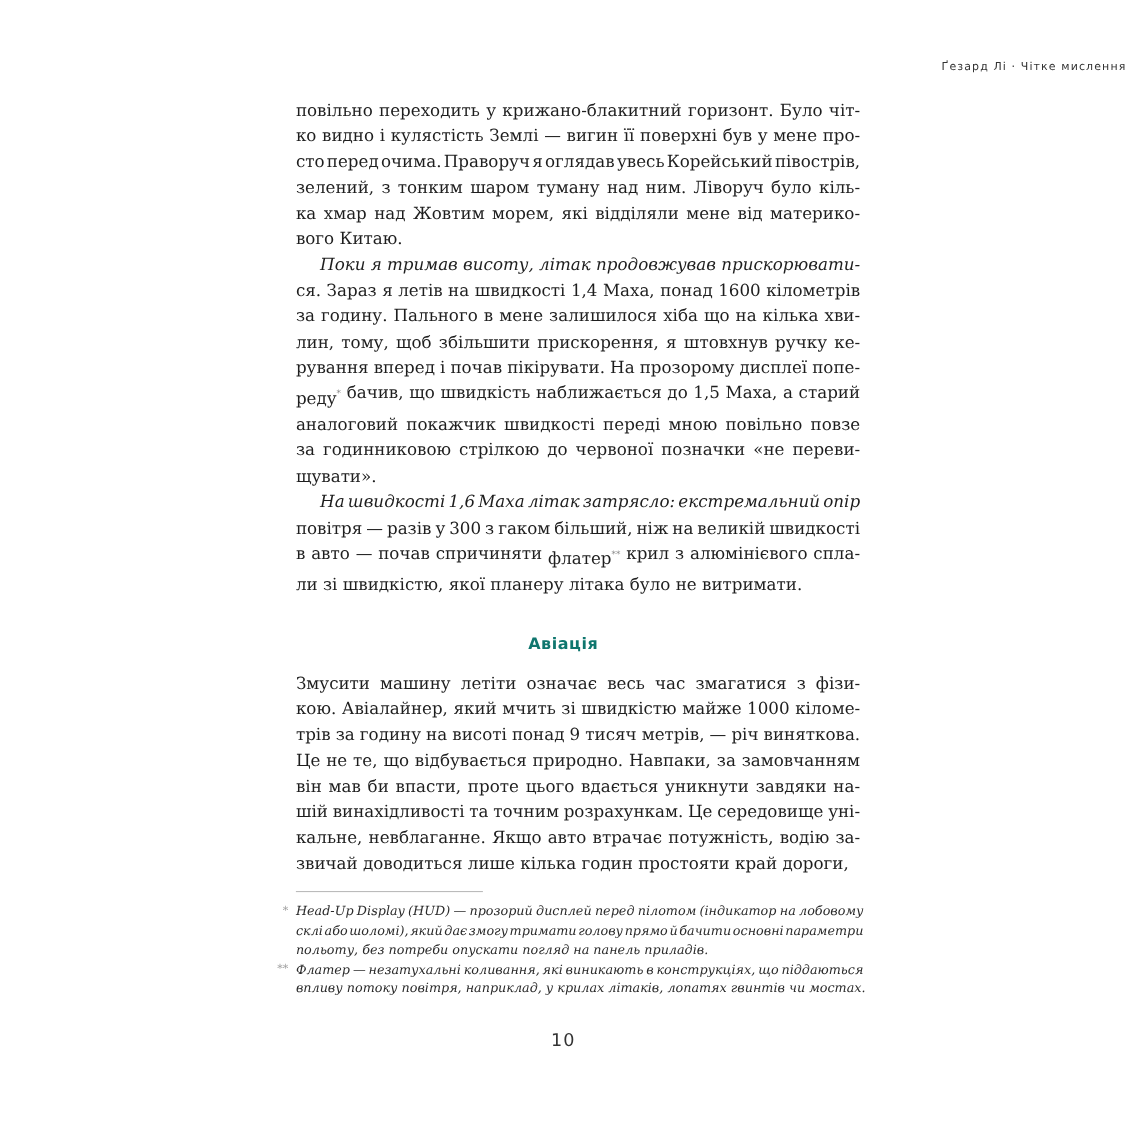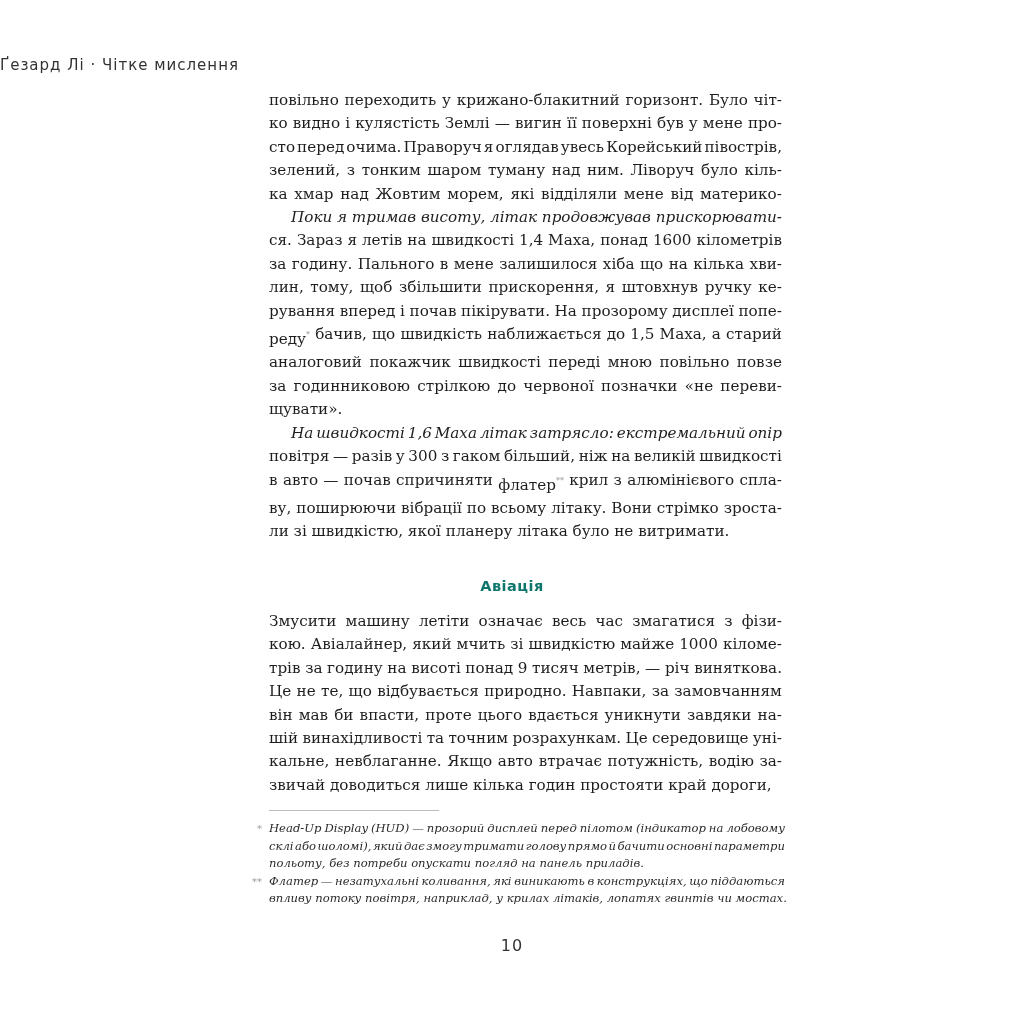--- a/index.html
+++ b/index.html
@@ -1,19 +1,19 @@
 <!DOCTYPE html>
 <html><head>
 <meta charset="utf-8">
 <style>
   html, body { margin: 0; padding: 0; background: #ffffff; }
   body { width: 1024px; height: 1024px; position: relative; overflow: hidden; color: #1e1e1e; }
   .running-head {
-    position: absolute; top: 56px; left: 0; width: 1024px; text-align: left;
-    font-family: "DejaVu Sans", sans-serif; font-size: 15px; letter-spacing: 1px; color: #333;
+    position: absolute; top: 56px; left: 0; width: 1024px; text-align: right;
+    font-family: "DejaVu Sans", sans-serif; font-size: 10px; letter-spacing: 1px; color: #333;
   }
   .body-text {
     position: absolute; left: 269px; top: 89px; width: 513px;
     font-family: "DejaVu Serif", serif; font-size: 15.2px; line-height: 23.4px; color: #1e1e1e;
   }
   .line { white-space: nowrap; display: flex; justify-content: space-between; }
   .line.last { justify-content: flex-start; }
   .line span.w { }
   .indent { padding-left: 22px; font-style: italic; }
   .fnref { font-size: 8px; vertical-align: 7px; color: #888; }
@@ -95,20 +95,24 @@
         <span class="w">хмар</span>
         <span class="w">над</span>
         <span class="w">Жовтим</span>
         <span class="w">морем,</span>
         <span class="w">які</span>
         <span class="w">відділяли</span>
         <span class="w">мене</span>
         <span class="w">від</span>
         <span class="w">материко-</span>
       </div>
+      <div class="line last">
+        <span class="w">вого&nbsp;</span>
+        <span class="w">Китаю.</span>
+      </div>
     </div>
     <div>
       <div class="line indent">
         <span class="w">Поки</span>
         <span class="w">я</span>
         <span class="w">тримав</span>
         <span class="w">висоту,</span>
         <span class="w">літак</span>
         <span class="w">продовжував</span>
         <span class="w">прискорювати-</span>
@@ -225,31 +229,20 @@
         <span class="w">в</span>
         <span class="w">авто</span>
         <span class="w">—</span>
         <span class="w">почав</span>
         <span class="w">спричиняти</span>
         <span class="w">флатер<span class="fnref">**</span></span>
         <span class="w">крил</span>
         <span class="w">з</span>
         <span class="w">алюмінієвого</span>
         <span class="w">спла-</span>
-      </div>
-      <div class="line">
-        <span class="w">ву,</span>
-        <span class="w">поширюючи</span>
-        <span class="w">вібрації</span>
-        <span class="w">по</span>
-        <span class="w">всьому</span>
-        <span class="w">літаку.</span>
-        <span class="w">Вони</span>
-        <span class="w">стрімко</span>
-        <span class="w">зроста-</span>
       </div>
       <div class="line last">
         <span class="w">ли&nbsp;</span>
         <span class="w">зі&nbsp;</span>
         <span class="w">швидкістю,&nbsp;</span>
         <span class="w">якої&nbsp;</span>
         <span class="w">планеру&nbsp;</span>
         <span class="w">літака&nbsp;</span>
         <span class="w">було&nbsp;</span>
         <span class="w">не&nbsp;</span>

